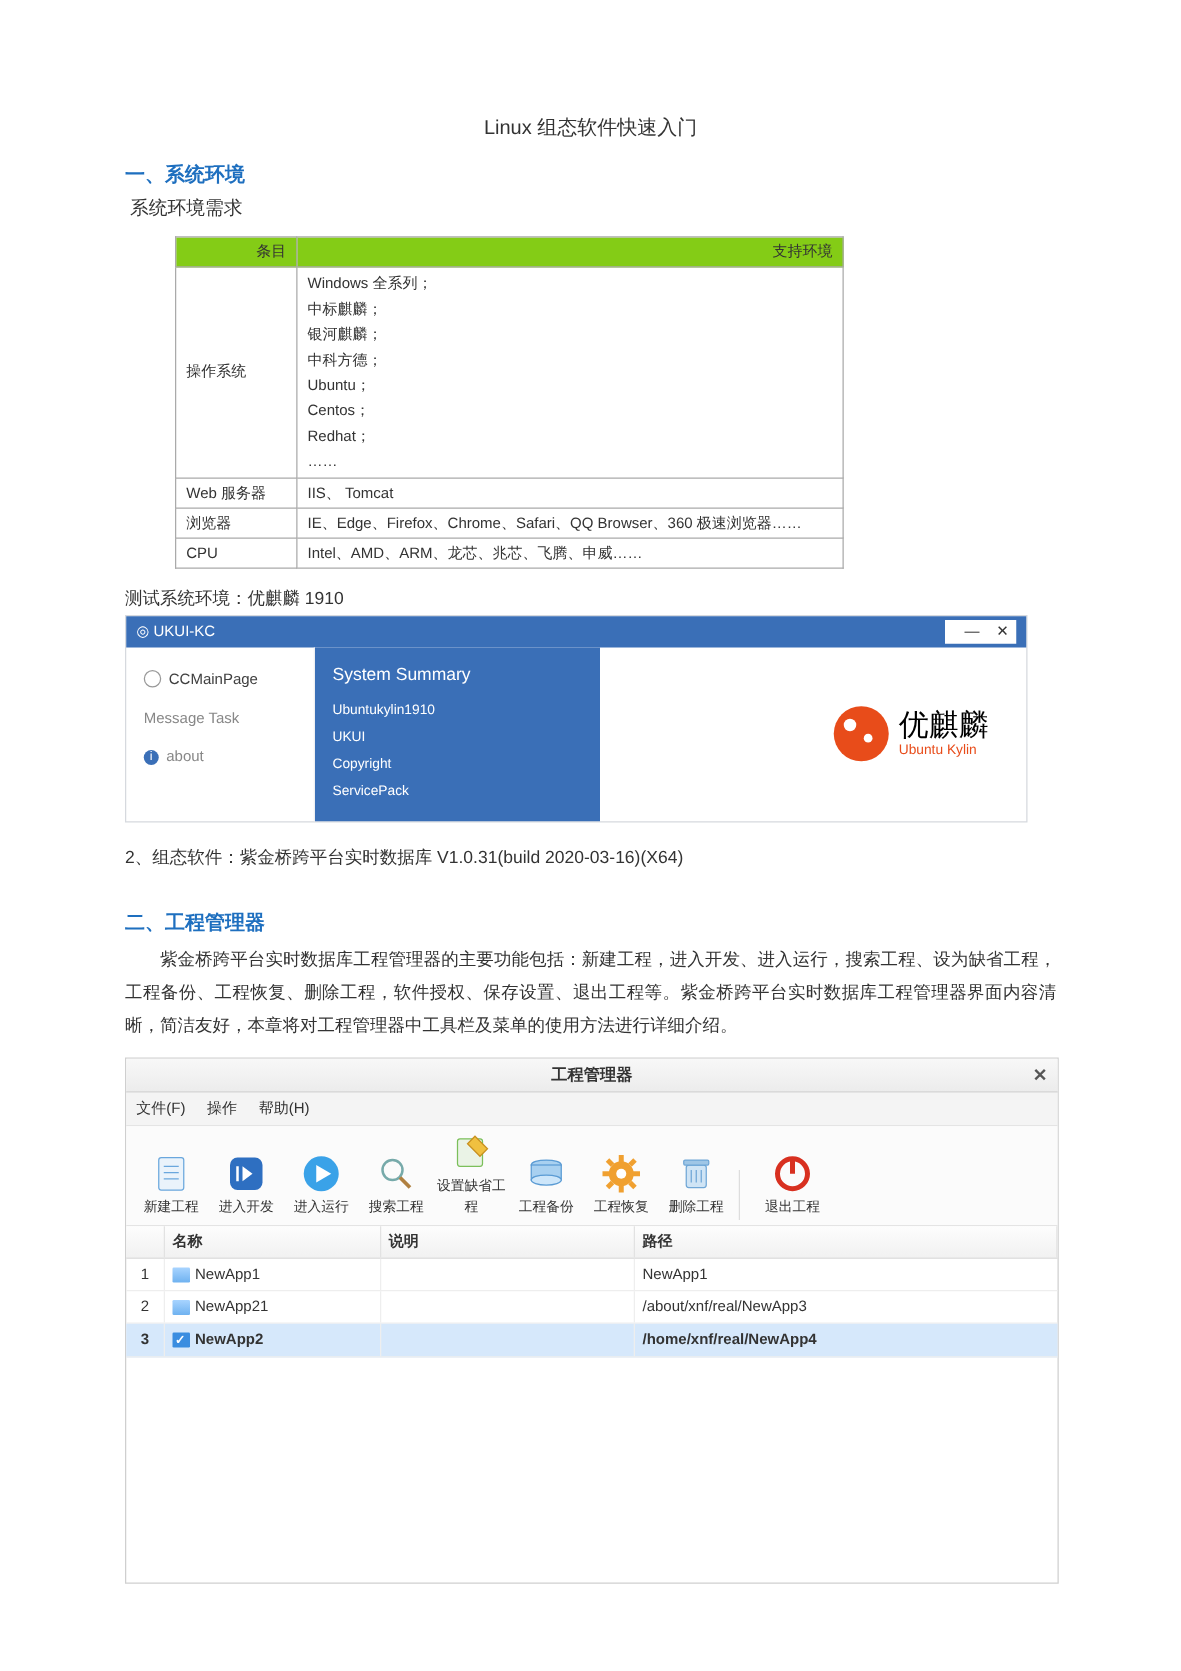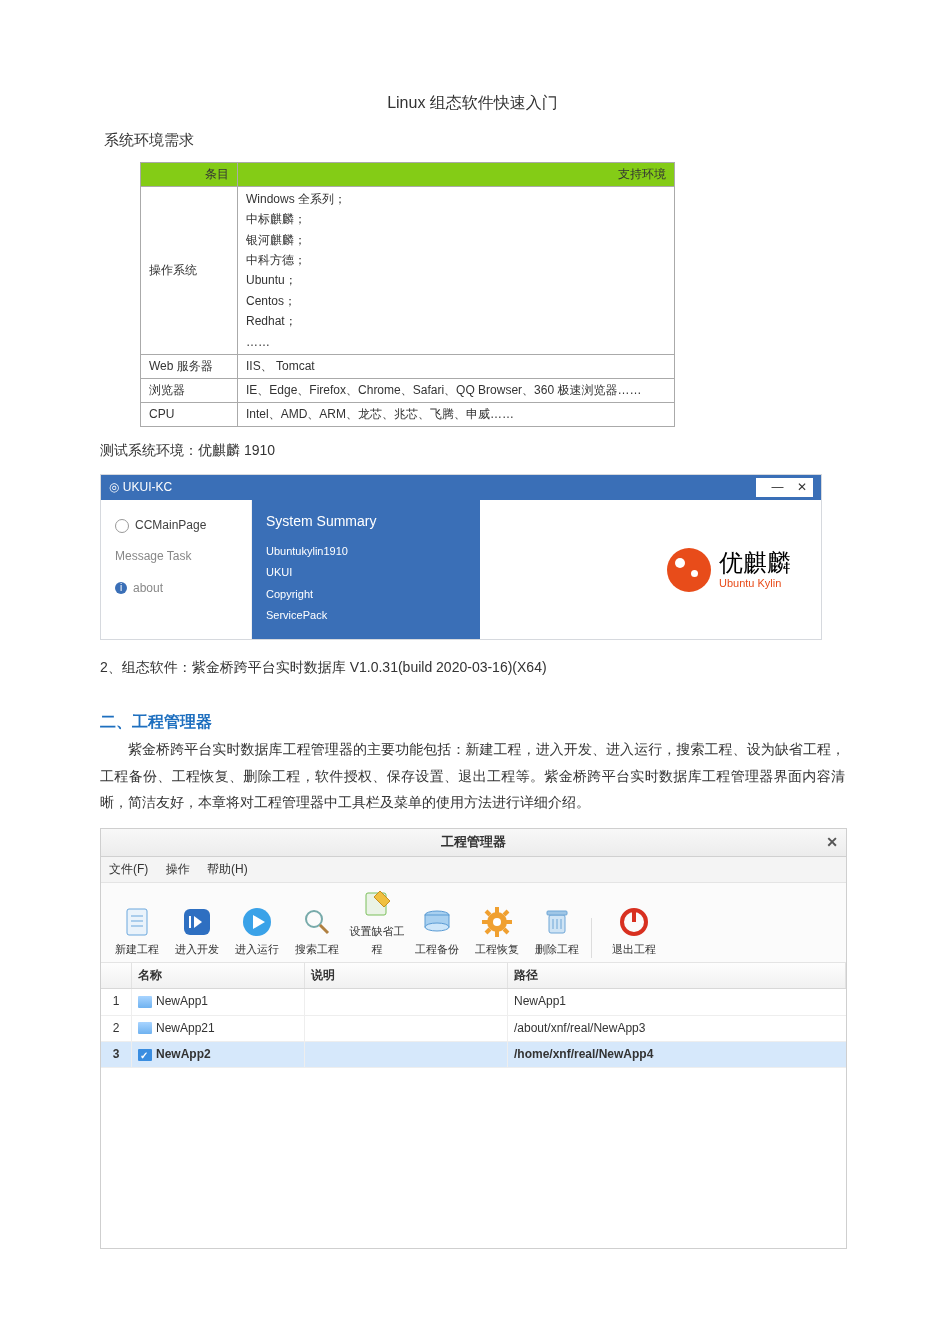--- a/index.html
+++ b/index.html
@@ -47,21 +47,21 @@
     font-weight: normal;
     background: #84cc16;
     text-align: right;
   }
   .req-col1 { width: 80px; }
   .req-col2 { width: 420px; }
   .os-lines { line-height: 1.7; }
 
   
   .ukui-window {
-    margin: 10px 0 14px 0;
+    margin: 0 0 14px 0;
     border: 1px solid #d6d9de;
     background: #fff;
     width: 720px;
   }
   .ukui-titlebar {
     background: #3a6fb7;
     color: #fff;
     font-size: 12px;
     padding: 3px 8px;
     display: flex;
@@ -266,20 +266,21 @@
     height: 180px;
   }
 </style>
 </head>
 <body>
 
 <div class="page">
 
   <div class="title-main">Linux 组态软件快速入门</div>
 
+  <div class="section-header">一、系统环境</div>
   <div class="subtitle">系统环境需求</div>
 
   <table class="req-table">
     <tbody>
         <tr>
       <th class="req-col1">条目</th>
       <th class="req-col2">支持环境</th>
     </tr>
     <tr>
       <td style="vertical-align:middle;">操作系统</td>

